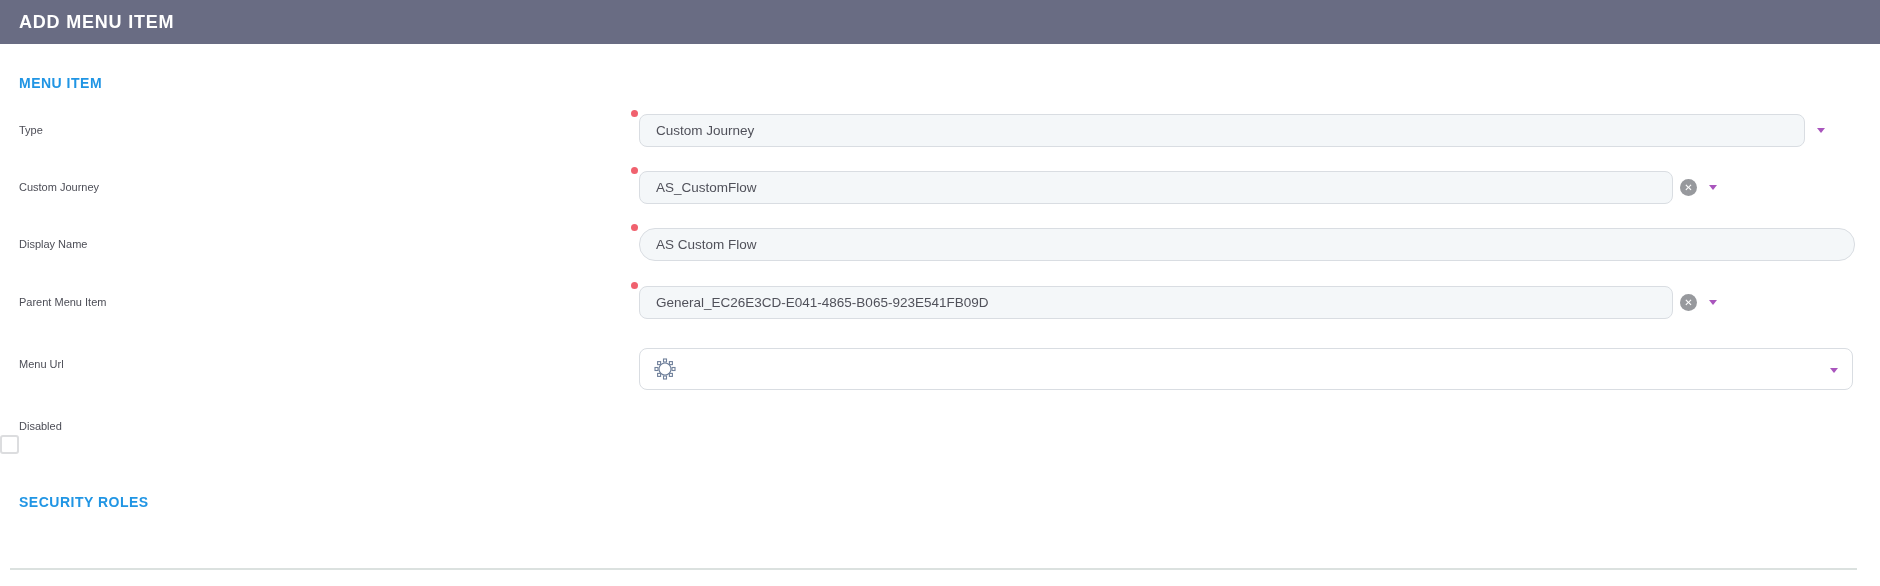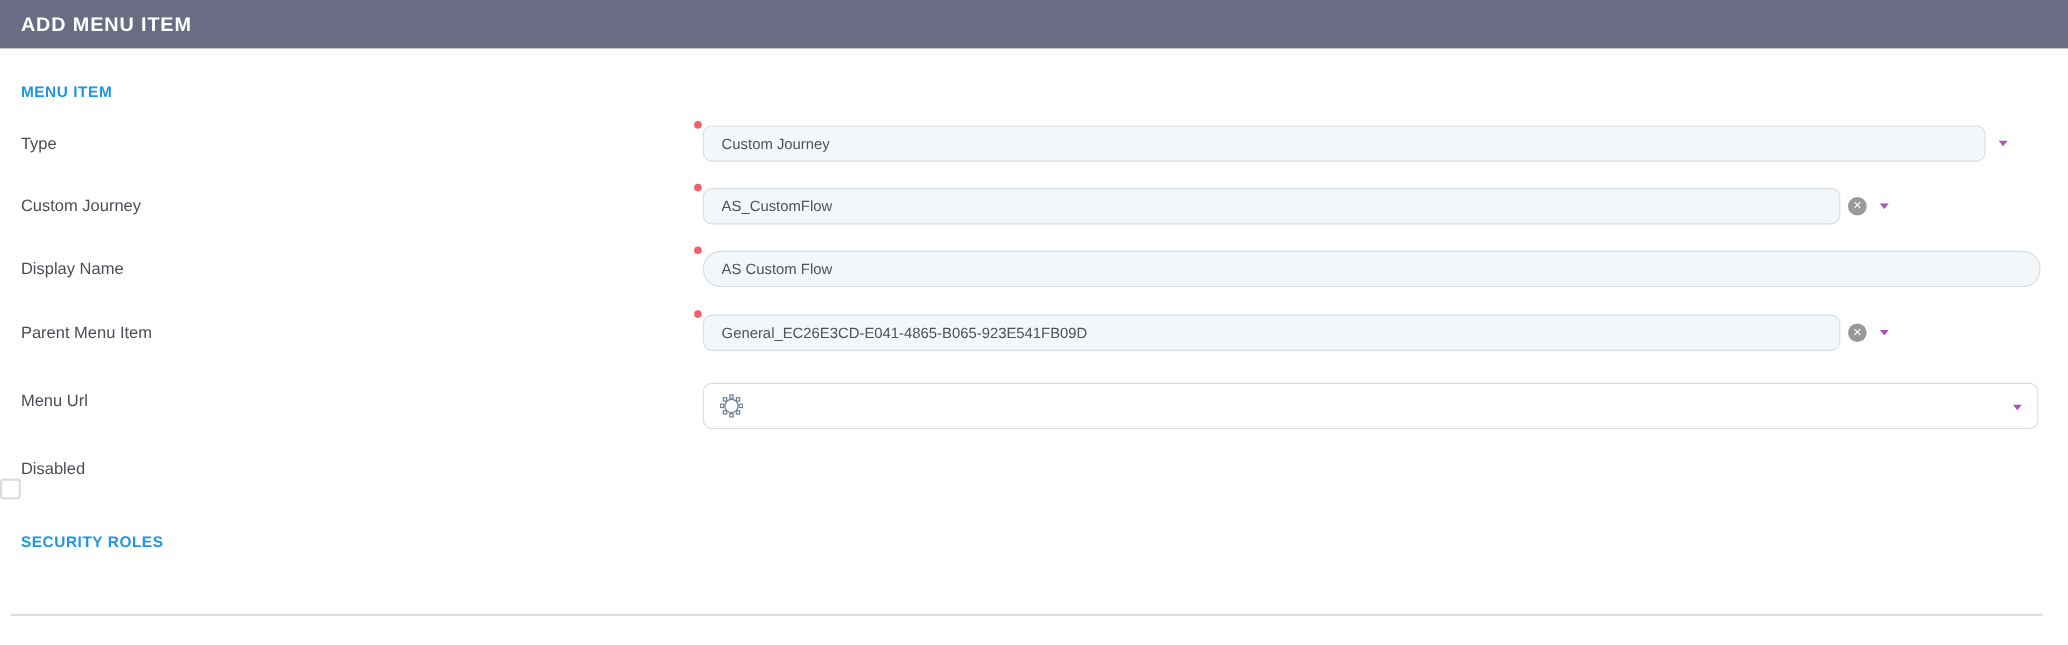--- a/index.html
+++ b/index.html
@@ -14,27 +14,27 @@
   .titlebar-text {
     color: #ffffff; font-size: 18px; font-weight: bold; letter-spacing: 0.8px;
   }
 
   
   .section-label {
     color: #2095e4; font-size: 14px; font-weight: bold; letter-spacing: 0.5px;
     margin-left: 19px; height: 14px; line-height: 14px;
   }
   .section-menu-item { margin-top: 32px; }
-  .section-security-roles { margin-top: 31px; }
+  .section-security-roles { margin-top: 41px; }
 
   
   .form-row { display: flex; align-items: flex-start; }
   .label-col {
     width: 639px; padding-left: 19px; padding-top: 8px;
-    font-size: 15px; color: #4c4d56; line-height: 17px;
+    font-size: 11px; color: #4c4d56; line-height: 17px;
   }
   .control-col { display: flex; align-items: center; position: relative; }
 
   .mt-24 { margin-top: 24px; }
   .mt-25 { margin-top: 25px; }
   .mt-29 { margin-top: 29px; }
 
   .field-wrap { position: relative; }
 
   .req-dot {

